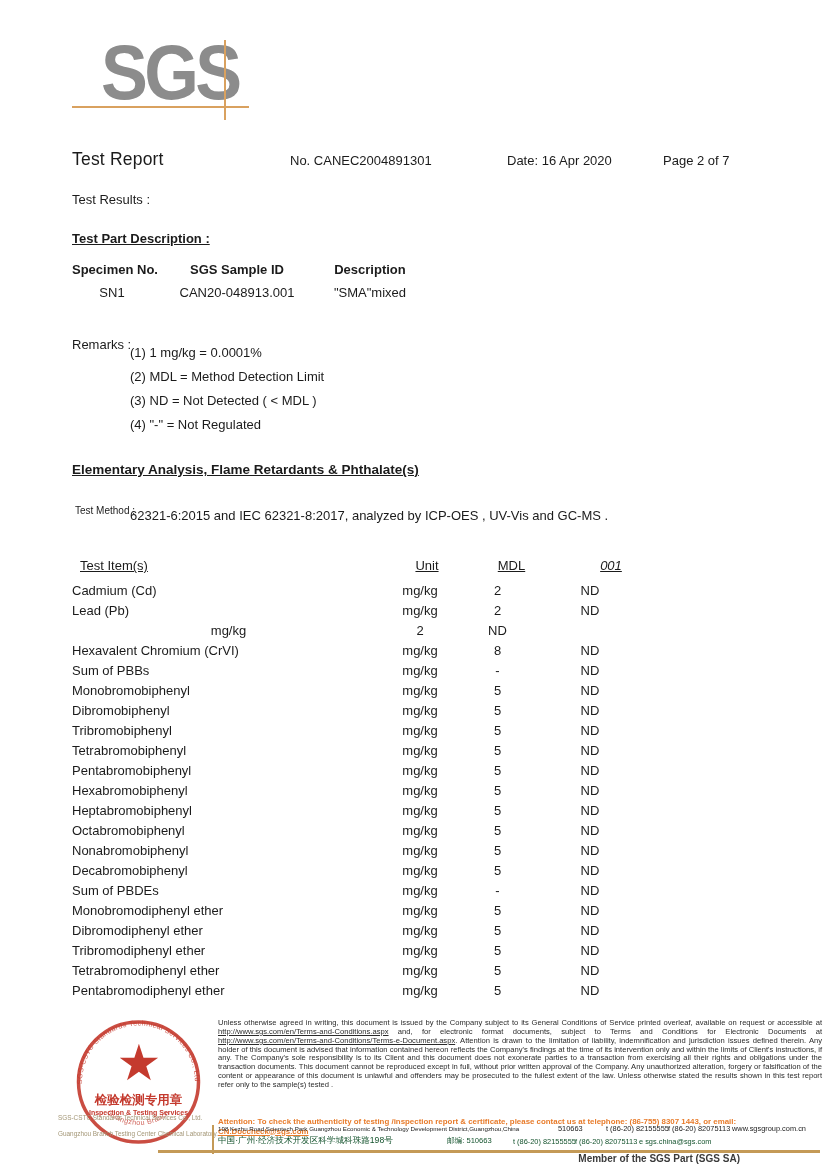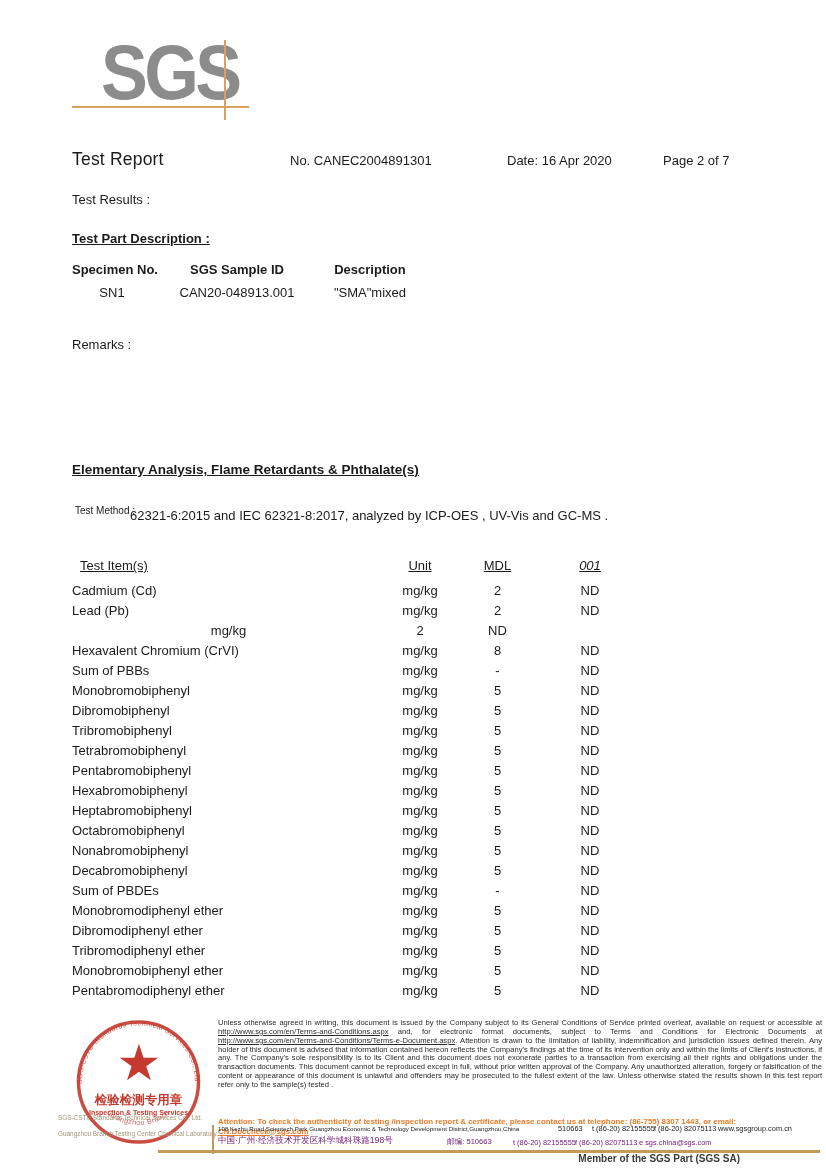--- a/index.html
+++ b/index.html
@@ -37,42 +37,42 @@
   .remark-line{height:24px;}
 
   #analysis-heading{left:72px;top:462px;font-size:13.5px;font-weight:bold;text-decoration:underline;}
 
   #method-label{left:75px;top:505px;font-size:10px;}
   #method-text{left:130px;top:505px;width:620px;font-size:13px;line-height:21px;}
 
   
   #results-table{left:72px;top:558px;width:570px;font-size:13px;}
   .trow{display:grid;grid-template-columns:313px 70px 85px 100px;height:20px;white-space:nowrap;}
-  .trow.thead{height:25px;}
+  .trow.thead{height:25px;gap:7px;}
   .c-item{text-align:left;}
   .thead .c-item{padding-left:8px;}
   .c-unit,.c-mdl,.c-val{text-align:center;}
   .thead .c-unit,.thead .c-mdl{ text-decoration:underline;}
   .thead .c-item span{text-decoration:underline;}
   .thead .c-val{font-style:italic;text-decoration:underline;}
 
   
   #stamp-svg{left:66px;top:1016px;}
   #stamp-co{left:58px;top:1110px;width:170px;font-size:6.4px;line-height:16px;color:#a39676;white-space:nowrap;}
   #legal-text{left:218px;top:1019px;width:604px;font-size:7.6px;line-height:8.85px;
     text-align:justify;color:#2b2b2b;}
   #attention-text{left:218px;top:1101px;width:608px;font-size:7.9px;line-height:9.6px;
     font-weight:bold;color:#e87b2a;margin-top:16px;}
   #addr-en{left:218px;top:1124px;width:604px;display:flex;align-items:baseline;color:#1b1b1b;white-space:nowrap;}
   #addr-en .street{width:340px;font-size:6.2px;}
-  #addr-en .zip{width:34px;font-size:7.4px;}
+  #addr-en .zip{width:48px;font-size:7.4px;}
   #addr-en .tel{width:62px;font-size:7.4px;}
   #addr-en .fax{width:64px;font-size:7.4px;}
   #addr-en .web{font-size:7.4px;}
-  #addr-cn{left:218px;top:1135px;width:604px;display:flex;align-items:flex-end;color:#701a75;white-space:nowrap;}
+  #addr-cn{left:218px;top:1135px;width:604px;display:flex;align-items:center;color:#14532d;white-space:nowrap;}
   #addr-cn .street{width:229px;font-size:8.6px;}
   #addr-cn .zip{width:66px;font-size:7.6px;}
   #addr-cn .tel{width:62px;font-size:7.4px;}
   #addr-cn .fax{width:64px;font-size:7.4px;}
   #addr-cn .mail{font-size:7.4px;}
   #rule-v{left:212px;top:1125px;width:2px;height:29px;background:#c49a57;}
   #rule-h{left:158px;top:1150px;width:662px;height:2.5px;background:#c49a57;}
   #member-line{left:430px;top:1153px;width:310px;text-align:right;font-size:10px;font-weight:600;color:#3a3a3a;}
 </style>
 </head>
@@ -99,20 +99,27 @@
       <span class="spec-cell">Description</span>
     </div>
     <div class="spec-row">
       <span class="spec-cell">SN1</span>
       <span class="spec-cell">CAN20-048913.001</span>
       <span class="spec-cell">"SMA"mixed</span>
     </div>
   </div>
 
   <div class="abs" id="remarks-label">Remarks :</div>
+  <div class="abs" id="remarks-list">
+
+  <div class="remark-line">(1) 1 mg/kg = 0.0001%</div>
+      <div class="remark-line">(2) MDL = Method Detection Limit</div>
+      <div class="remark-line">(3) ND = Not Detected ( &lt; MDL )</div>
+      <div class="remark-line">(4) "-" = Not Regulated</div>
+    </div>
 
   <div class="abs" id="analysis-heading">Elementary Analysis, Flame Retardants &amp; Phthalate(s)</div>
 
   <div class="abs" id="method-label">Test Method :</div>
   <div class="abs" id="method-text">
     <div>62321-6:2015  and IEC 62321-8:2017,  analyzed by ICP-OES , UV-Vis  and GC-MS .</div>
   </div>
 
   <div class="abs" id="results-table">
     <div class="trow thead">
@@ -249,21 +256,21 @@
         </div>
 
         <div class="trow">
           <span class="c-item">Tribromodiphenyl ether</span>
           <span class="c-unit">mg/kg</span>
           <span class="c-mdl">5</span>
           <span class="c-val">ND</span>
         </div>
 
         <div class="trow">
-          <span class="c-item">Monobromobiphenyl ether</span>
+          <span class="c-item">Tetrabromodiphenyl ether</span>
           <span class="c-unit">mg/kg</span>
           <span class="c-mdl">5</span>
           <span class="c-val">ND</span>
         </div>
 
         <div class="trow">
           <span class="c-item">Pentabromodiphenyl ether</span>
           <span class="c-unit">mg/kg</span>
           <span class="c-mdl">5</span>
           <span class="c-val">ND</span>

